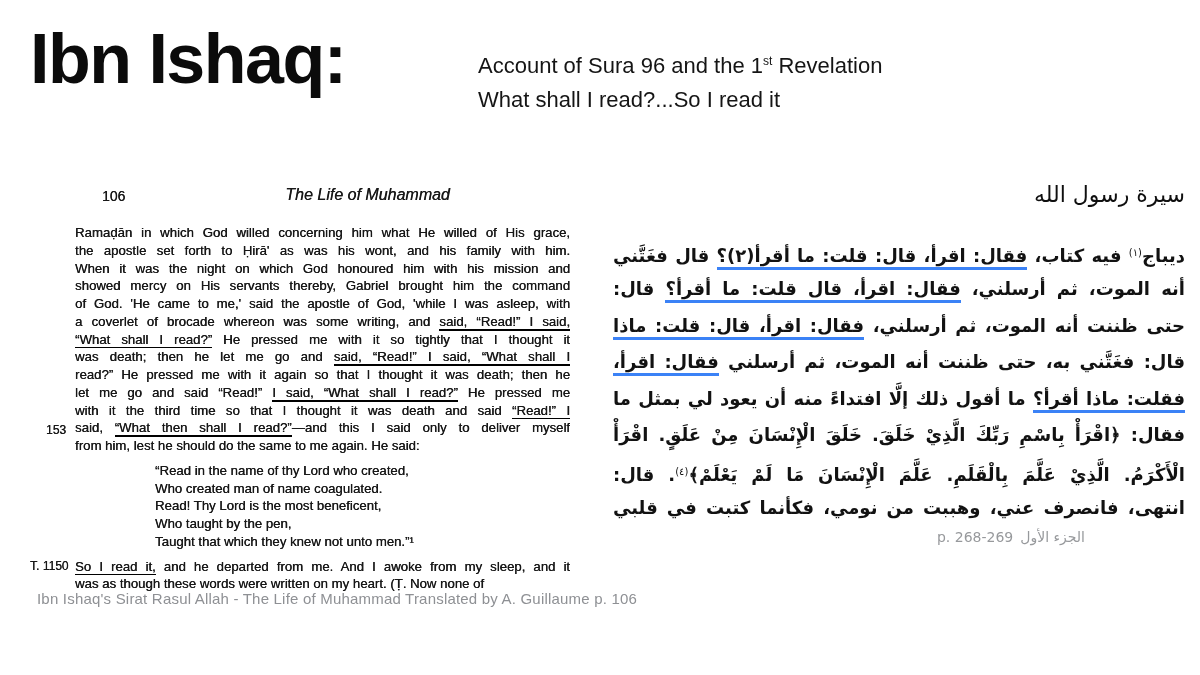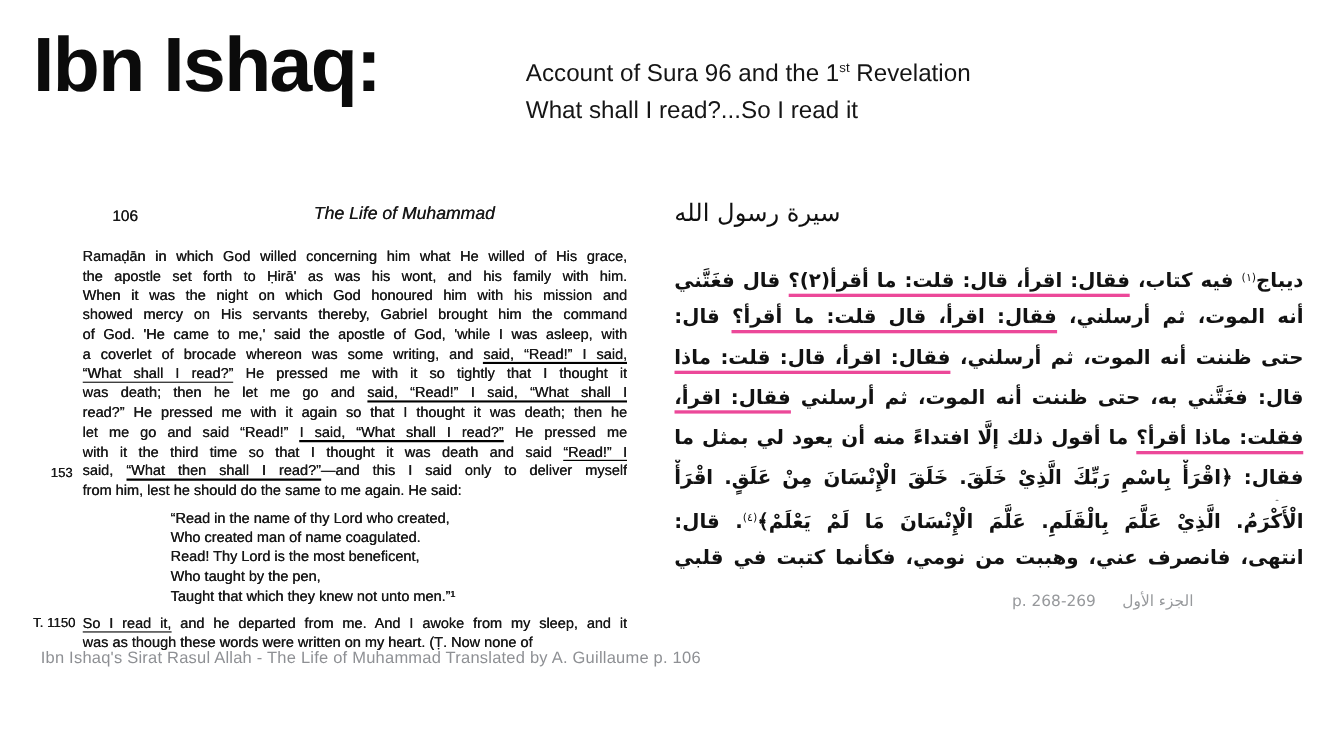--- a/index.html
+++ b/index.html
@@ -24,27 +24,27 @@
   .eline.nojust{text-align:left;text-align-last:left;}
   .eline.poem{text-align:left;text-align-last:left;padding-left:80px;}
   .eline.gapb{margin-top:7px;}
   .u{border-bottom:3px solid #000000;padding-bottom:0px;}
   .mn{position:absolute;font-size:12px;color:#181818;}
   .mn1{left:16px;top:237px;}
   .mn2{left:0px;top:373px;}
 
   
   .ascan{left:613px;top:182px;width:572px;color:#121212;font-family:"DejaVu Sans",sans-serif;}
-  .aheader{text-align:left;font-size:22px;height:34px;margin-bottom:20px;color:#0f0f0f;}
+  .aheader{text-align:right;font-size:22px;height:34px;margin-bottom:20px;color:#0f0f0f;}
   #abody{width:572px;}
   .aline{direction:rtl;unicode-bidi:embed;text-align:justify;text-align-last:justify;text-justify:inter-word;
          font-size:18px;font-weight:bold;line-height:34px;height:36.45px;overflow:hidden;}
-  .aline .u{border-bottom:3px solid #ec4899;padding-bottom:1px;}
+  .aline .u{border-bottom:3px solid #3b82f6;padding-bottom:1px;}
   .sup{font-size:10px;vertical-align:6px;font-weight:normal;}
-  .aref{margin-top:11px;display:flex;justify-content:flex-end;align-items:baseline;gap:24px;
+  .aref{margin-top:1px;display:flex;justify-content:flex-end;align-items:baseline;gap:7px;
         padding-right:100px;font-size:14px;color:#97999c;font-weight:normal;}
 </style>
 </head>
 <body>
 
 <div class="abs title">Ibn Ishaq:</div>
 
 <div class="abs subtitle">
   <div><span>Account of Sura 96 and the 1</span><sup>st</sup><span> Revelation</span></div>
   <div>What shall I read?...So I read it</div>

